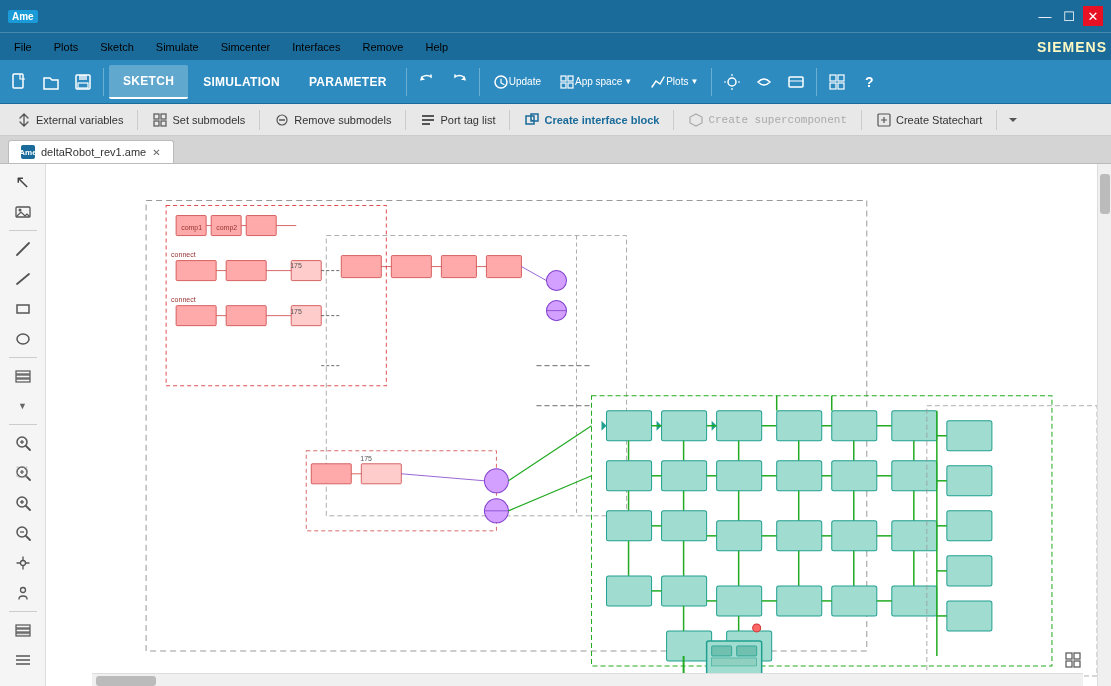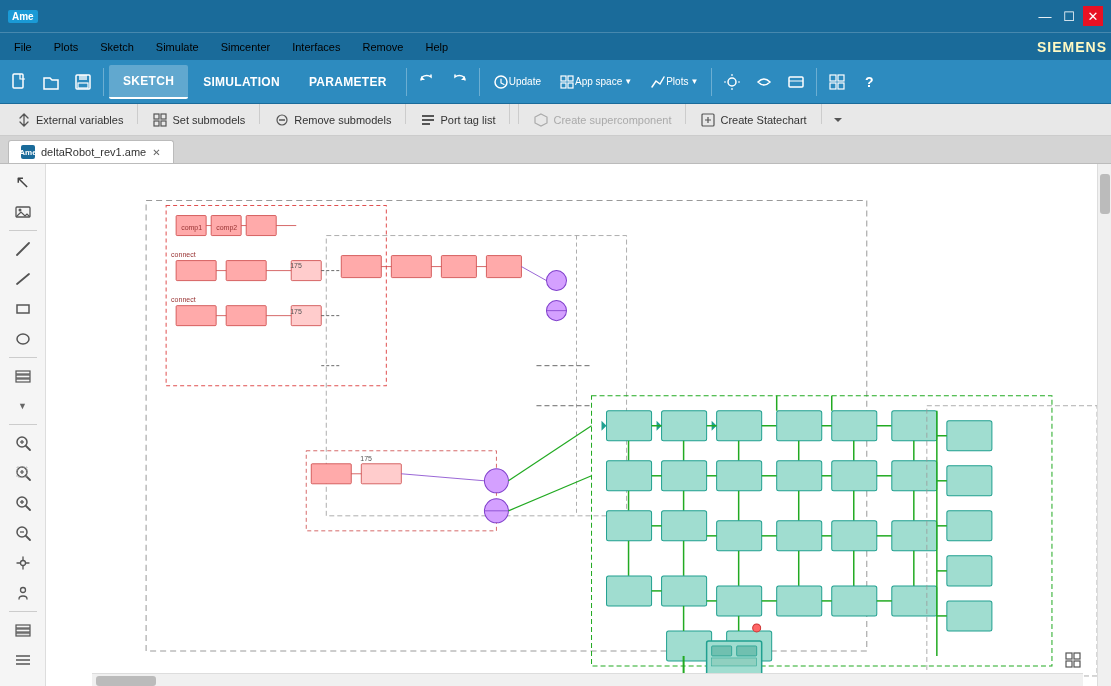--- a/index.html
+++ b/index.html
@@ -88,31 +88,32 @@
     }
     .toolbar-text-btn.dropdown::after {
       content: '▼'; font-size: 8px; margin-left: 2px;
     }
 
     
     #submodel-toolbar {
       background: #e8e8e8;
       height: 32px;
       display: flex;
+      align-items: center;
       padding: 0 8px;
       gap: 4px;
       border-bottom: 1px solid #ccc;
     }
     .sub-btn {
       display: flex; align-items: center; gap: 4px;
       padding: 3px 8px; font-size: 11px; color: #333;
       cursor: pointer; border-radius: 2px;
       white-space: nowrap;
     }
-    .sub-btn.disabled { color: #aaa; cursor: default; }
+    .sub-btn.disabled { color: #aaa; cursor: default; font-family: Liberation Mono, monospace; }
     .sub-sep { width: 1px; height: 20px; background: #ccc; margin: 0 2px; }
 
     
     #tab-bar {
       background: #d4d4d4;
       height: 28px;
       display: flex;
       align-items: flex-end;
       padding: 0 8px;
       border-bottom: 1px solid #bbb;
@@ -372,20 +373,28 @@
   <div class="sub-sep"></div>
   <div class="sub-btn">
     <svg width="16" height="16" viewBox="0 0 16 16">
         <rect x="2" y="3" width="12" height="2" fill="#555"></rect>
         <rect x="2" y="7" width="12" height="2" fill="#555"></rect>
         <rect x="2" y="11" width="8" height="2" fill="#555"></rect>
       </svg>
     <span>Port tag list</span>
   </div>
   <div class="sub-sep"></div>
+  <div class="sub-btn">
+    <svg width="16" height="16" viewBox="0 0 16 16">
+        <rect x="2" y="4" width="8" height="8" fill="none" stroke="#1a6b9a" stroke-width="1.5"></rect>
+        <rect x="7" y="2" width="7" height="7" fill="none" stroke="#1a6b9a" stroke-width="1.5"></rect>
+        <line x1="7" y1="7" x2="9" y2="9" stroke="#1a6b9a" stroke-width="1"></line>
+      </svg>
+    <span style="font-weight:600;color:#1a6b9a;">Create interface block</span>
+  </div>
   <div class="sub-sep"></div>
   <div class="sub-btn disabled">
     <svg width="16" height="16" viewBox="0 0 16 16">
         <polygon points="8,2 14,5 14,11 8,14 2,11 2,5" fill="none" stroke="#aaa" stroke-width="1.2"></polygon>
       </svg>
     <span>Create supercomponent</span>
   </div>
   <div class="sub-sep"></div>
   <div class="sub-btn">
     <svg width="16" height="16" viewBox="0 0 16 16">

